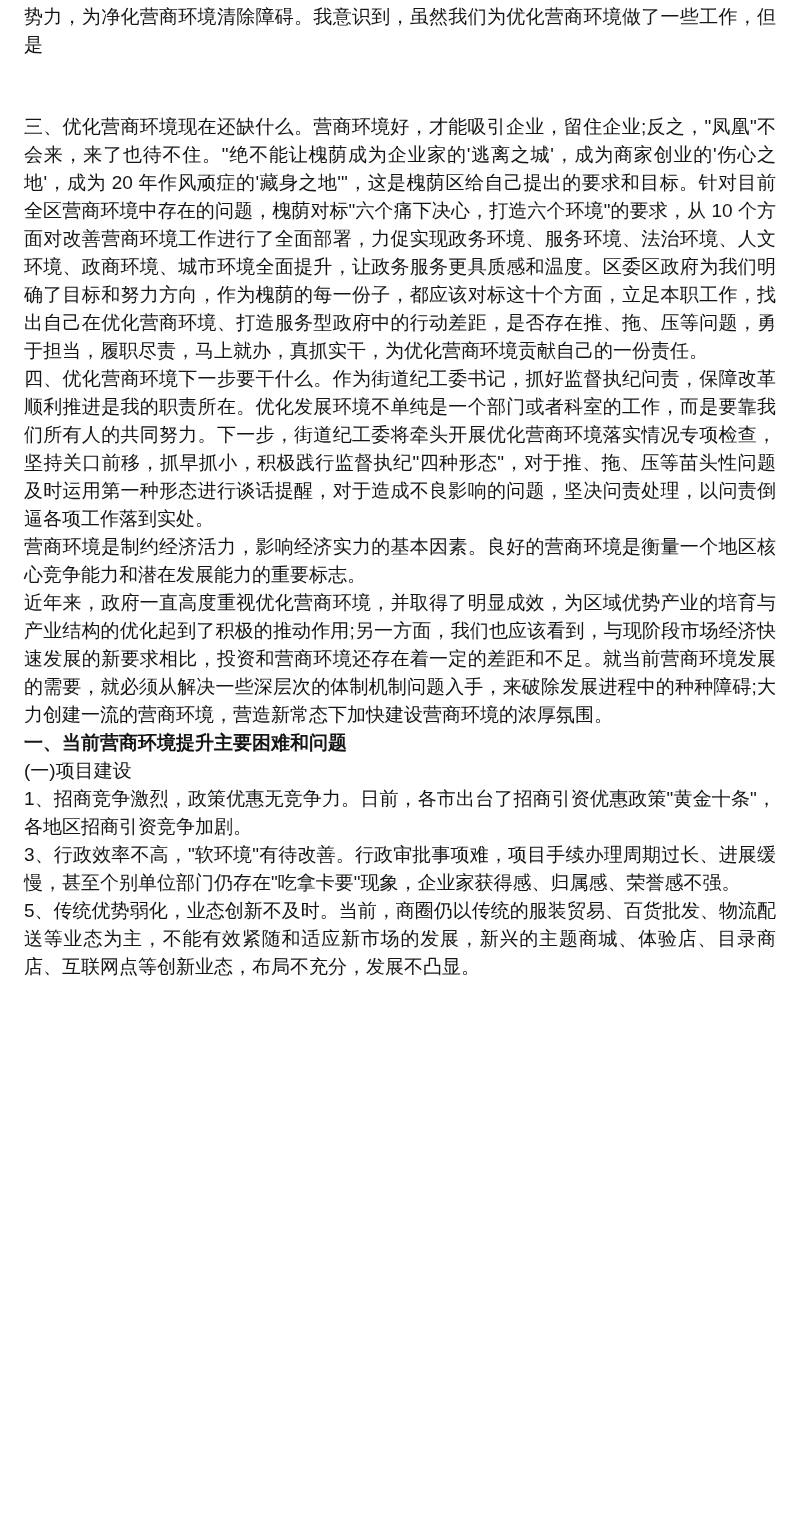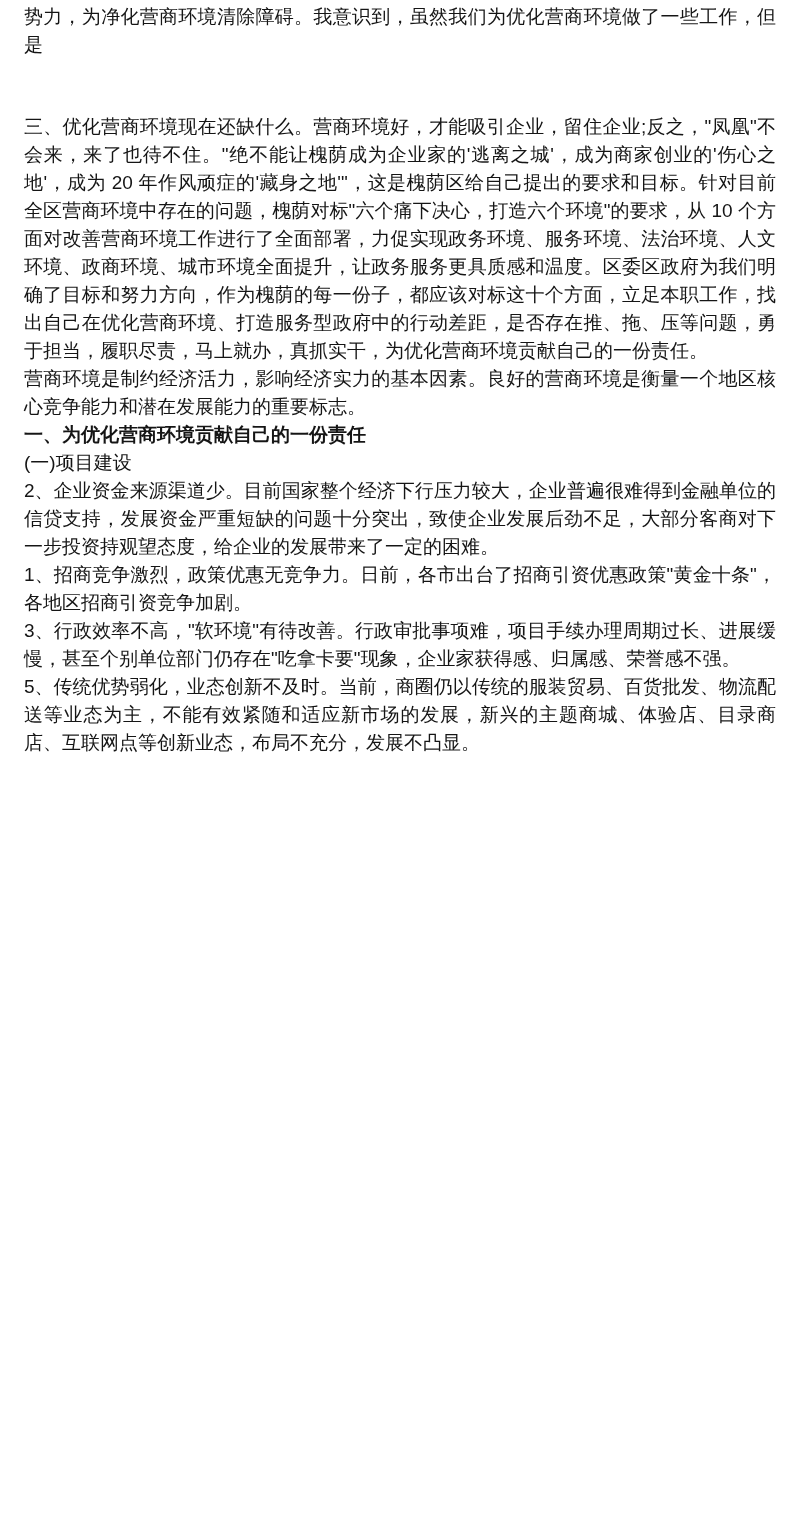--- a/index.html
+++ b/index.html
@@ -37,24 +37,25 @@
   }
   .wm-note { margin-left: 48px; }
 </style>
 </head>
 <body>
 
 <div class="page">
   <div class="content">
     <p class="para fragment">势力，为净化营商环境清除障碍。我意识到，虽然我们为优化营商环境做了一些工作，但是</p>
     <p class="para">三、优化营商环境现在还缺什么。营商环境好，才能吸引企业，留住企业;反之，"凤凰"不会来，来了也待不住。"绝不能让槐荫成为企业家的'逃离之城'，成为商家创业的'伤心之地'，成为 20 年作风顽症的'藏身之地'"，这是槐荫区给自己提出的要求和目标。针对目前全区营商环境中存在的问题，槐荫对标"六个痛下决心，打造六个环境"的要求，从 10 个方面对改善营商环境工作进行了全面部署，力促实现政务环境、服务环境、法治环境、人文环境、政商环境、城市环境全面提升，让政务服务更具质感和温度。区委区政府为我们明确了目标和努力方向，作为槐荫的每一份子，都应该对标这十个方面，立足本职工作，找出自己在优化营商环境、打造服务型政府中的行动差距，是否存在推、拖、压等问题，勇于担当，履职尽责，马上就办，真抓实干，为优化营商环境贡献自己的一份责任。</p>
+    <p class="para">四、优化营商环境下一步要干什么。作为街道纪工委书记，抓好监督执纪问责，保障改革顺利推进是我的职责所在。优化发展环境不单纯是一个部门或者科室的工作，而是要靠我们所有人的共同努力。下一步，街道纪工委将牵头开展优化营商环境落实情况专项检查，坚持关口前移，抓早抓小，积极践行监督执纪"四种形态"，对于推、拖、压等苗头性问题及时运用第一种形态进行谈话提醒，对于造成不良影响的问题，坚决问责处理，以问责倒逼各项工作落到实处。</p>
     <p class="para">营商环境是制约经济活力，影响经济实力的基本因素。良好的营商环境是衡量一个地区核心竞争能力和潜在发展能力的重要标志。</p>
-    <p class="para heading">一、为优化营商环境贡献自己的一份责任</p>
+    <p class="para">近年来，政府一直高度重视优化营商环境，并取得了明显成效，为区域优势产业的培育与产业结构的优化起到了积极的推动作用;另一方面，我们也应该看到，与现阶段市场经济快速发展的新要求相比，投资和营商环境还存在着一定的差距和不足。就当前营商环境发展的需要，就必须从解决一些深层次的体制机制问题入手，来破除发展进程中的种种障碍;大力创建一流的营商环境，营造新常态下加快建设营商环境的浓厚氛围。</p>
+    <p class="para heading">一、当前营商环境提升主要困难和问题</p>
     <p class="para">(一)项目建设</p>
-    <p class="para">2、企业资金来源渠道少。目前国家整个经济下行压力较大，企业普遍很难得到金融单位的信贷支持，发展资金严重短缺的问题十分突出，致使企业发展后劲不足，大部分客商对下一步投资持观望态度，给企业的发展带来了一定的困难。</p>
     <p class="para">1、招商竞争激烈，政策优惠无竞争力。日前，各市出台了招商引资优惠政策"黄金十条"，各地区招商引资竞争加剧。</p>
     <p class="para">3、行政效率不高，"软环境"有待改善。行政审批事项难，项目手续办理周期过长、进展缓慢，甚至个别单位部门仍存在"吃拿卡要"现象，企业家获得感、归属感、荣誉感不强。</p>
     <p class="para">5、传统优势弱化，业态创新不及时。当前，商圈仍以传统的服装贸易、百货批发、物流配送等业态为主，不能有效紧随和适应新市场的发展，新兴的主题商城、体验店、目录商店、互联网点等创新业态，布局不充分，发展不凸显。</p>
   </div>
 
   <div class="watermark">
     <span>剩余1页</span><span class="wm-note">下载后可查阅</span>
   </div>
 </div>
 

